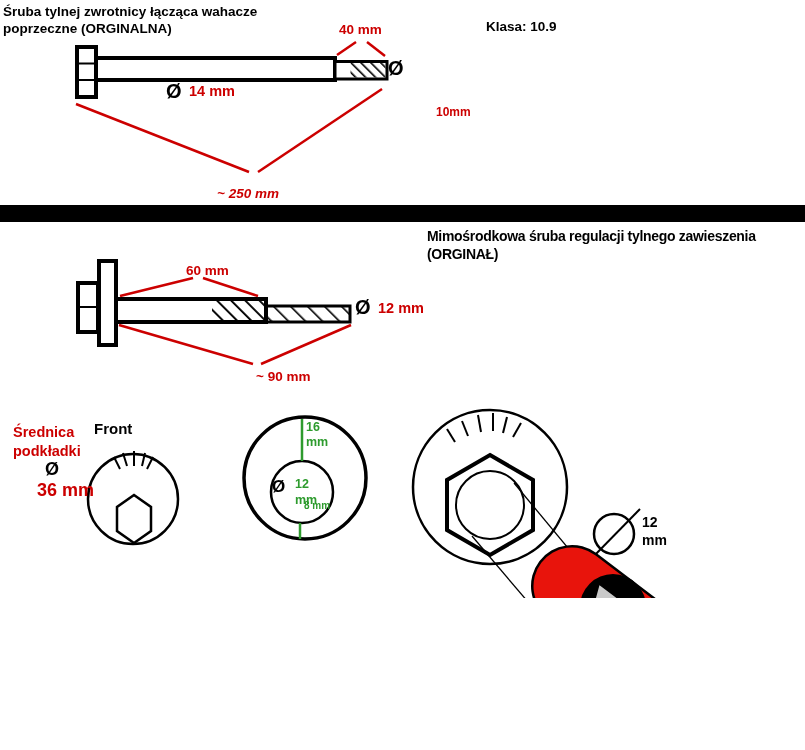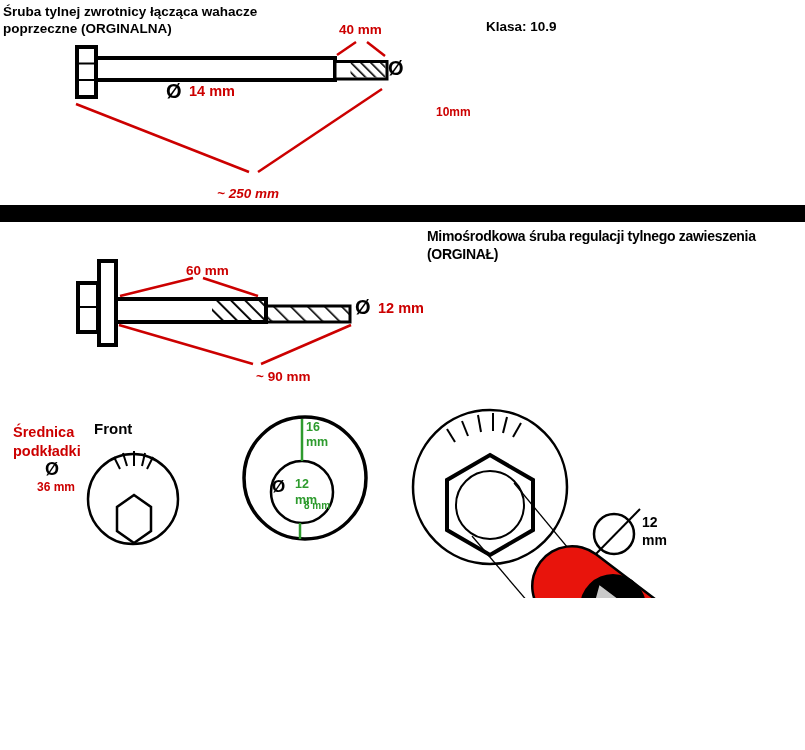--- a/index.html
+++ b/index.html
@@ -124,21 +124,21 @@
   <div class="t" style="left:427px;top:228px;font-size:14px;line-height:17.5px;letter-spacing:-0.3px;">Mimośrodkowa śruba regulacji tylnego zawieszenia
 (ORGINAŁ)</div>
   <div class="t red" style="left:186px;top:263px;font-size:13.5px;">60 mm</div>
   <div class="t" style="left:355px;top:295px;font-size:20px;">Ø</div>
   <div class="t red" style="left:378px;top:300px;font-size:14.5px;">12 mm</div>
   <div class="t red" style="left:224px;top:369px;font-size:13.5px;margin-left:32px;">~ 90 mm</div>
 
   <div class="t red" style="left:13px;top:423px;font-size:14.5px;line-height:18.5px;">Średnica
 podkładki</div>
   <div class="t" style="left:45px;top:459px;font-size:18px;">Ø</div>
-  <div class="t red" style="left:37px;top:480px;font-size:12px;">36 mm</div>
+  <div class="t red" style="left:37px;top:480px;font-size:18px;">36 mm</div>
   <div class="t" style="left:94px;top:420px;font-size:15px;">Front</div>
 
   <div class="t green" style="left:306px;top:420px;font-size:12.5px;line-height:15px;">16
 mm</div>
   <div class="t" style="left:272px;top:477px;font-size:17px;">Ø</div>
   <div class="t green" style="left:295px;top:477px;font-size:12.5px;line-height:15.5px;">12
 mm</div>
   <div class="t green" style="left:304px;top:500px;font-size:10px;text-align:center;">8 mm</div>
 
   <div class="t" style="left:642px;top:514px;font-size:14px;line-height:17.5px;">12

